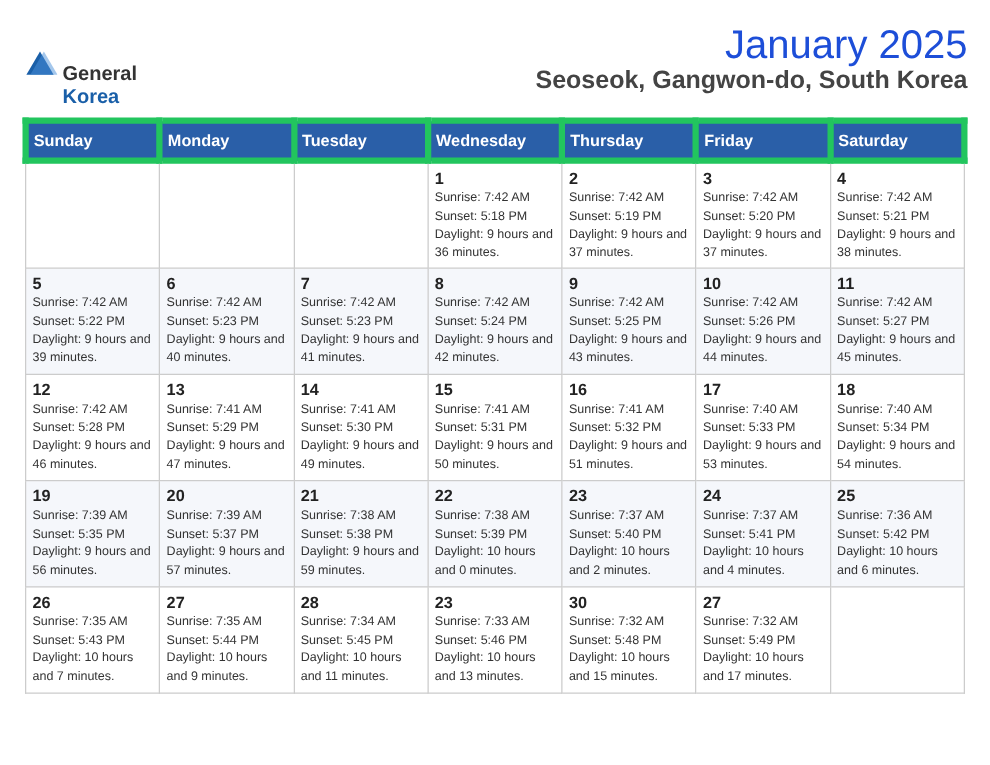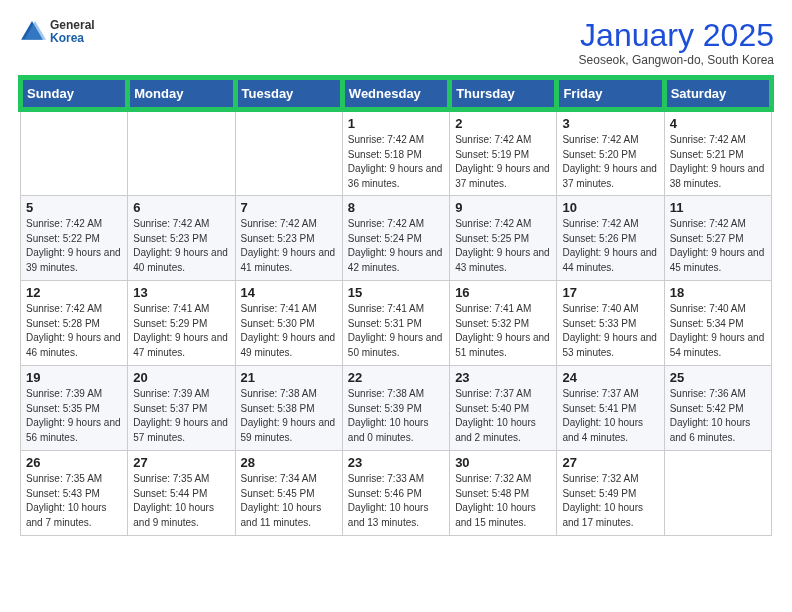--- a/index.html
+++ b/index.html
@@ -20,42 +20,43 @@
       align-items: flex-start;
       justify-content: space-between;
       margin-bottom: 8px;
     }
     .logo {
       display: flex;
       align-items: center;
       gap: 4px;
     }
     .logo-text {
-      font-size: 12px;
+      font-size: 16px;
       font-weight: bold;
       line-height: 1.1;
+      margin-top: 33px;
     }
     .logo-general { color: #333; }
     .logo-blue { color: #1a5fa8; }
     .logo-icon {
       width: 28px;
       height: 28px;
     }
     .title-block {
       text-align: right;
     }
     .title-block h1 {
       font-size: 32px;
       font-weight: normal;
       color: #1d4ed8;
       line-height: 1.1;
     }
     .title-block h2 {
-      font-size: 12px;
-      font-weight: normal;
+      font-size: 20px;
+      font-weight: bold;
       color: #444;
     }
     .calendar {
       width: 100%;
       border-collapse: collapse;
       table-layout: fixed;
     }
     .calendar thead tr th {
       background: #2a5fa8;
       color: #fff;

